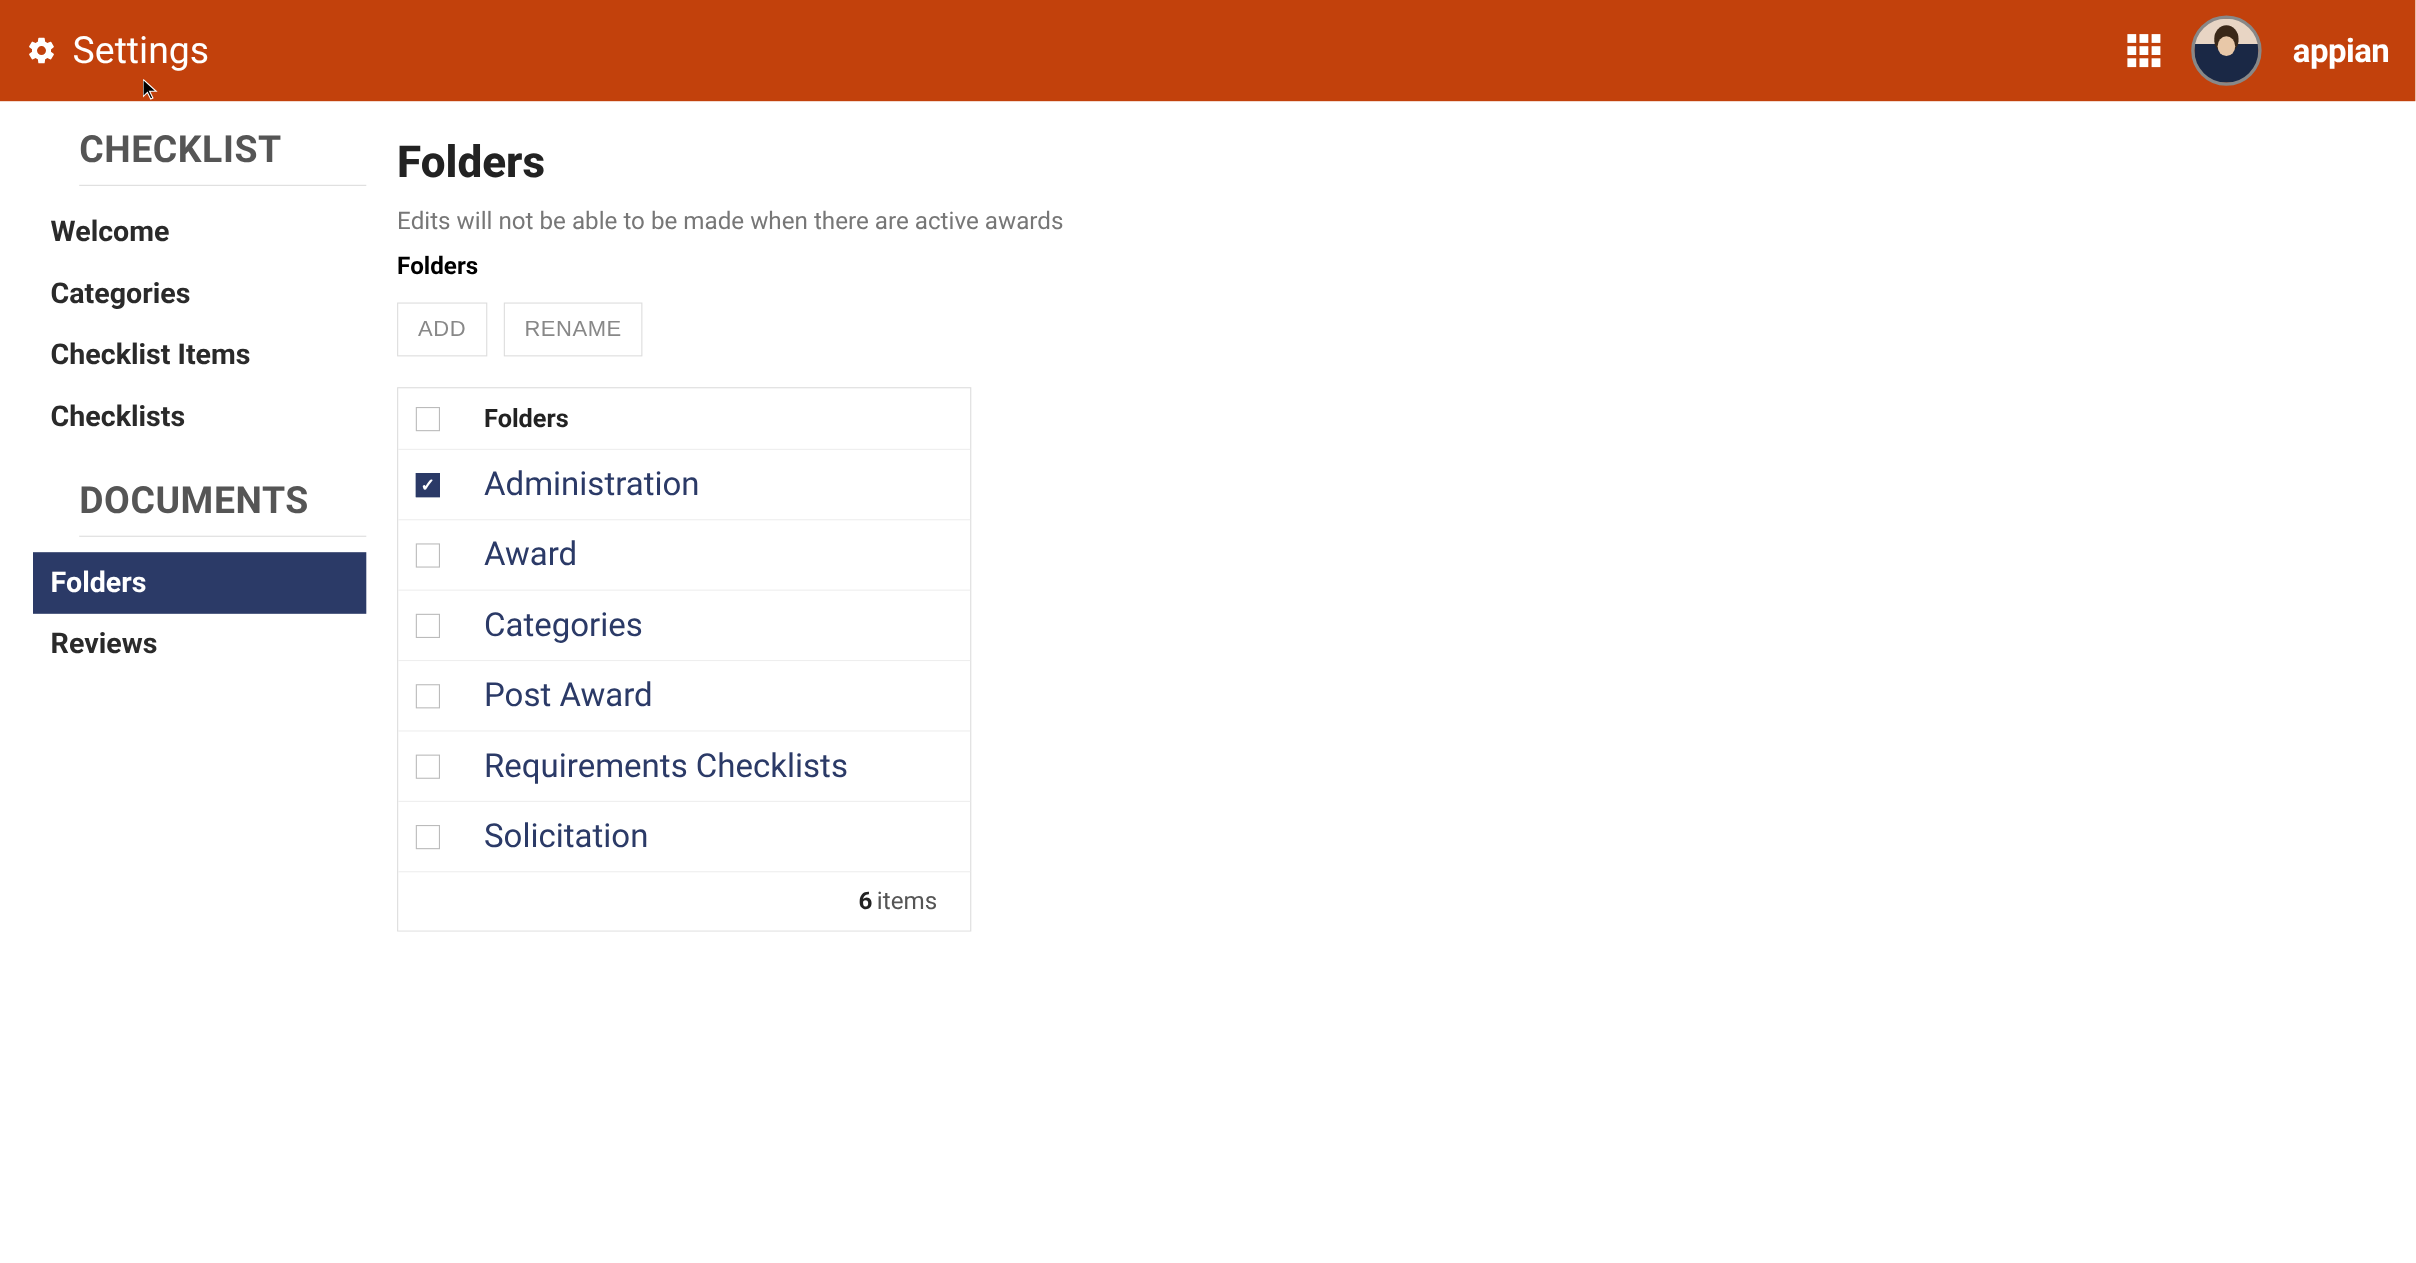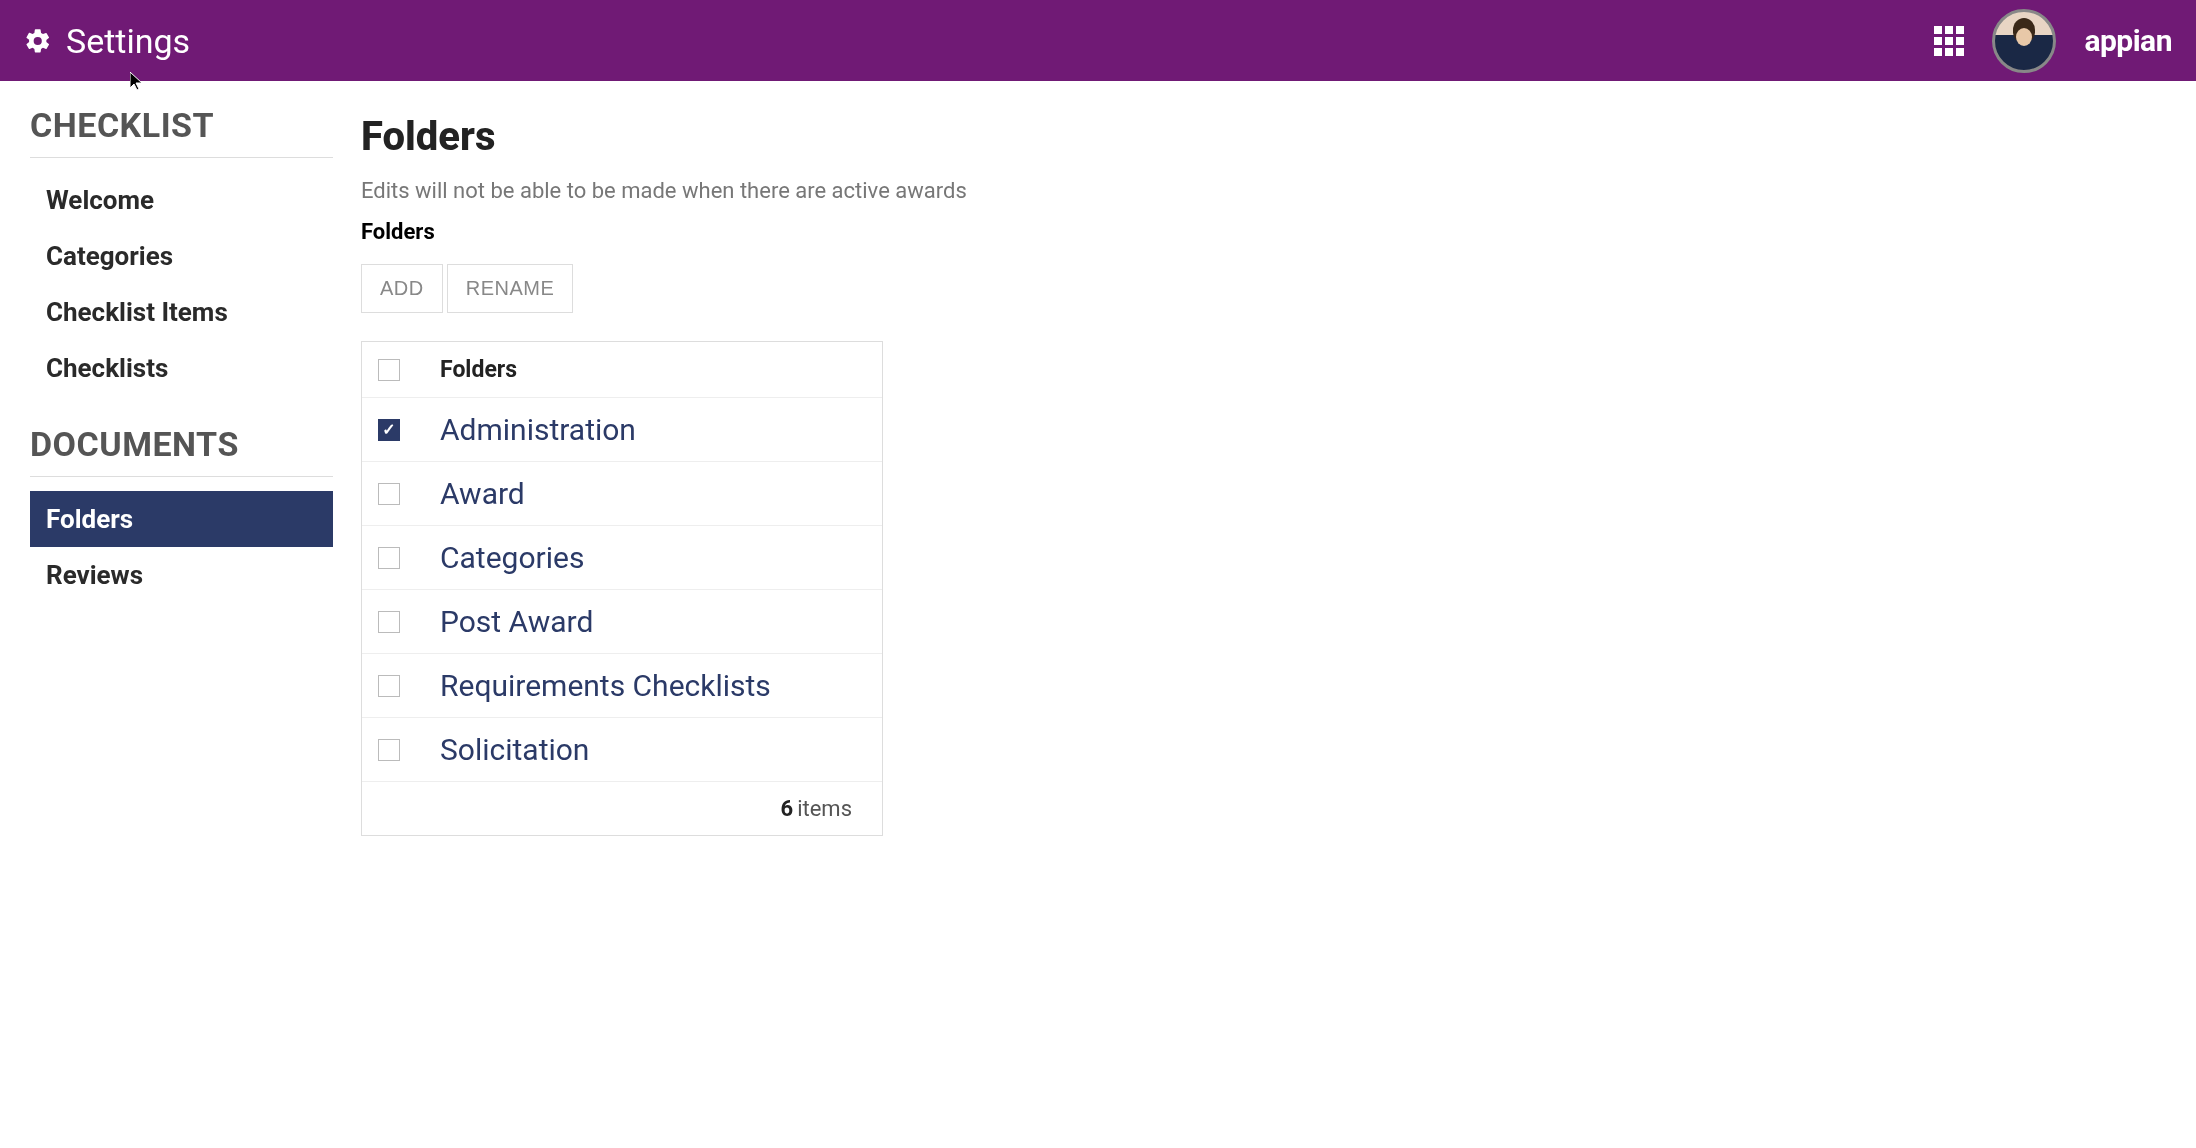--- a/index.html
+++ b/index.html
@@ -1,46 +1,46 @@
 <!DOCTYPE html>
 <html><head>
 <meta charset="utf-8">
 <style>
 * { box-sizing: border-box; margin: 0; padding: 0; }
 body { font-family: -apple-system, BlinkMacSystemFont, "Segoe UI", Roboto, Helvetica, Arial, sans-serif; background: #fff; }
 
 
-.header { background: #701a75; height: 81px; display: flex; align-items: center; padding: 0 24px; justify-content: space-between; }
+.header { background: #c2410c; height: 92px; display: flex; align-items: center; padding: 0 24px; justify-content: space-between; }
 .header-left { display: flex; align-items: center; gap: 14px; }
 .gear-icon { width: 28px; height: 28px; color: #fff; }
 .header-title { color: #fff; font-size: 34px; font-weight: 400; }
 .header-right { display: flex; align-items: center; gap: 28px; }
 .apps-icon { width: 30px; height: 30px; color: #fff; display: grid; grid-template-columns: repeat(3, 1fr); grid-template-rows: repeat(3, 1fr); gap: 3px; }
 .apps-icon span { background: #fff; width: 8px; height: 8px; }
 .avatar { width: 64px; height: 64px; border-radius: 50%; border: 3px solid #888; background: linear-gradient(to bottom, #e8d5c4 0%, #e8d5c4 40%, #1a2845 40%, #1a2845 100%); overflow: hidden; position: relative; }
 .avatar::before { content:""; position:absolute; top:6px; left:50%; transform:translateX(-50%); width:22px; height:24px; background:#3a2818; border-radius:50% 50% 40% 40%; }
 .avatar::after { content:""; position:absolute; top:16px; left:50%; transform:translateX(-50%); width:16px; height:18px; background:#e8c8a8; border-radius:50%; }
 .logo { color: #fff; font-size: 30px; font-weight: 700; letter-spacing: -0.5px; }
 
 
 .content { display: flex; }
 .sidebar { width: 333px; padding: 24px 0 0 30px; }
 .main { flex: 1; padding: 32px 0 0 28px; }
 
 
-.section-heading { color: #555; font-size: 34px; font-weight: 700; letter-spacing: 0.5px; padding-bottom: 12px; border-bottom: 1px solid #ddd; margin-right: 0; }
+.section-heading { color: #555; font-size: 34px; font-weight: 700; letter-spacing: 0.5px; padding-bottom: 12px; border-bottom: 1px solid #ddd; margin-right: 0; margin-left: 42px; }
 .nav-list { list-style: none; margin: 14px 0 28px 0; }
 .nav-item { padding: 13px 16px; font-size: 26px; color: #2a2a2a; cursor: pointer; font-weight: 700; }
 .nav-item.active { background: #2b3a67; color: #fff; }
 
 
 .page-title { font-size: 40px; font-weight: 800; color: #222; margin-bottom: 18px; }
 .page-subtitle { color: #777; font-size: 22px; margin-bottom: 16px; }
 .section-label { font-size: 22px; font-weight: 700; margin-bottom: 20px; }
-.toolbar { display: flex; gap: 4px; margin-bottom: 28px; }
+.toolbar { display: flex; gap: 15px; margin-bottom: 28px; }
 .btn { border: 1px solid #ddd; background: #fff; color: #888; padding: 12px 18px; font-size: 20px; font-weight: 500; letter-spacing: 0.5px; cursor: pointer; }
 
 
 .table-wrap { border: 1px solid #ddd; width: 522px; }
 .table-row { display: flex; align-items: center; padding: 14px 16px; border-bottom: 1px solid #eee; }
 .table-row:last-child { border-bottom: none; }
 .table-header { font-weight: 700; font-size: 23px; }
 .checkbox { width: 22px; height: 22px; border: 1px solid #bbb; margin-right: 40px; flex-shrink: 0; display: flex; align-items: center; justify-content: center; cursor: pointer; }
 .checkbox.checked { background: #2b3a67; border-color: #2b3a67; }
 .checkbox.checked::after { content: "✓"; color: #fff; font-size: 16px; font-weight: bold; }

